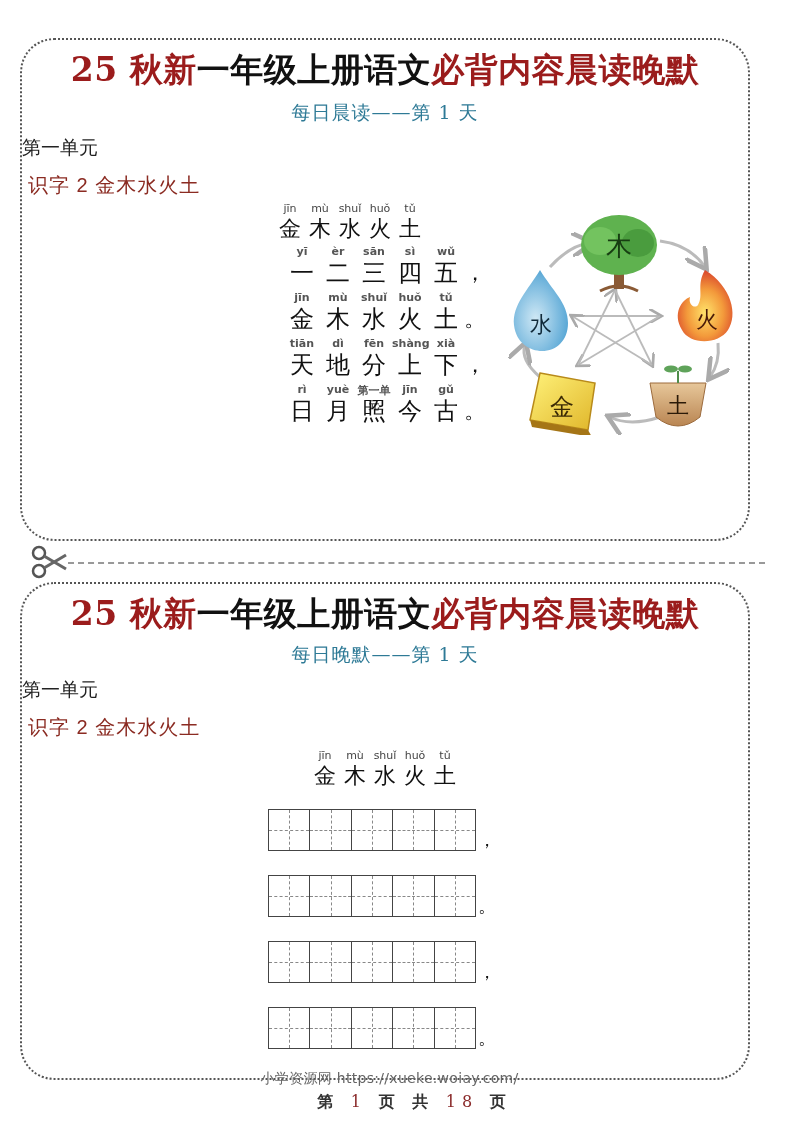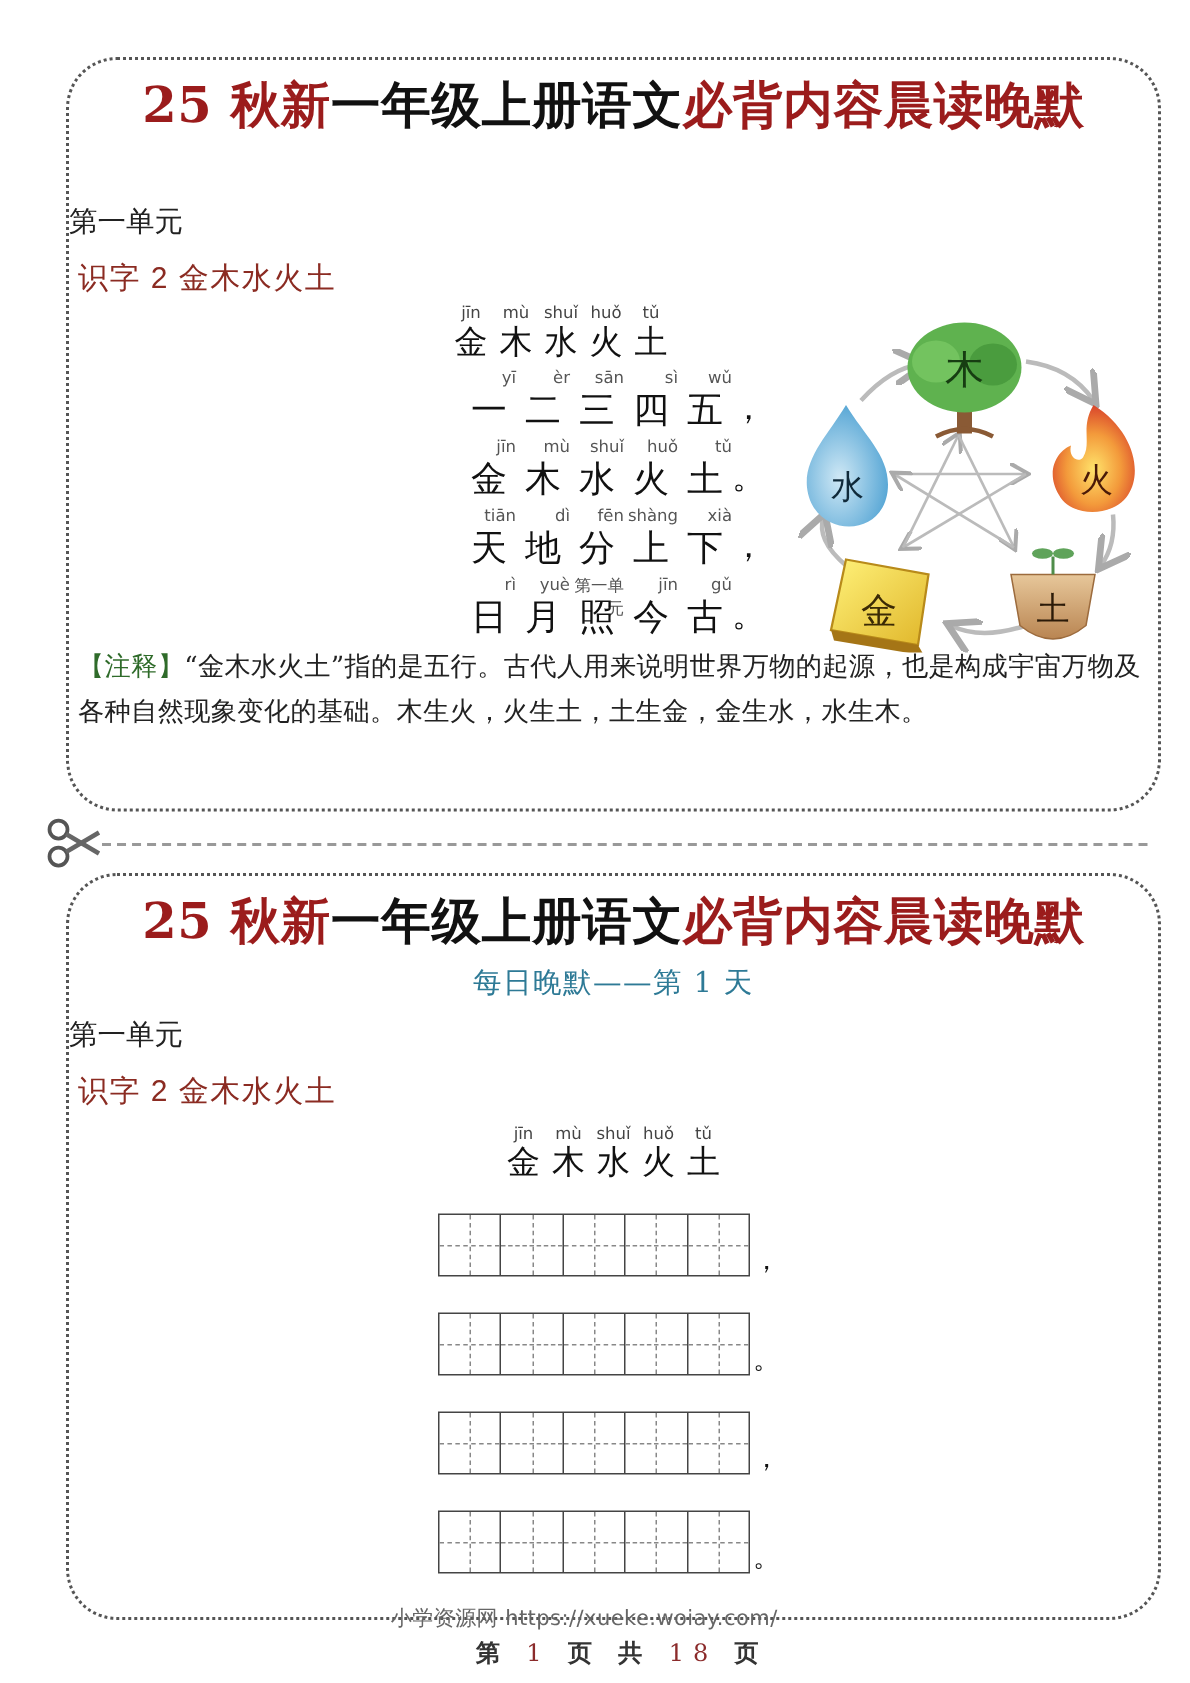--- a/index.html
+++ b/index.html
@@ -1,21 +1,21 @@
 <!DOCTYPE html>
 <html><head>
 <meta charset="utf-8">
 <style>
   * { margin: 0; padding: 0; box-sizing: border-box; }
   html, body { width: 793px; height: 1122px; background: #ffffff; overflow: hidden; }
   body { position: relative; font-family: "DejaVu Sans", "Liberation Sans", sans-serif; color: #222; }
 
   .card {
     position: absolute;
-    left: 44px;
+    left: 20px;
     width: 730px;
     border: 2.5px dotted #555;
     border-radius: 34px;
     background: #fff;
   }
   .card.top { top: 38px; height: 503px; }
   .card.bottom { top: 582px; height: 498px; border-bottom-left-radius: 34px; }
 
   .title {
     position: absolute;
@@ -74,21 +74,21 @@
   .hz-row span { width: 24px; text-align: center; }
 
   .poem {
     position: absolute;
     left: 262px;
     top: 205px;
     width: 200px;
   }
   .poem .line { margin-bottom: 4px; position: relative; }
   .poem .py { display: flex; gap: 0; font-size: 11px; color: #555; height: 14px; }
-  .poem .py span { width: 36px; text-align: right; }
+  .poem .py span { width: 36px; text-align: center; font-weight: bold; }
   .poem .hz { display: flex; font-family: "DejaVu Serif", serif; font-size: 24px; color: #111; line-height: 28px; }
   .poem .hz span { width: 36px; text-align: center; }
   .poem .hz .punct { width: 14px; text-align: left; font-size: 22px; }
 
   .diagram {
     position: absolute;
     left: 478px;
     top: 165px;
     width: 250px;
     height: 230px;
@@ -175,20 +175,21 @@
   .footer-page .num { color: #8b2b2b; font-weight: normal; }
 </style>
 </head>
 <body>
 
 <div class="card top">
   <div class="title">
     <span class="red">25 秋新</span><span class="black">一年级上册语文</span><span class="red">必背内容晨读晚默</span>
   </div>
 
+  <div class="subtitle" style="top:60px;">每日晨读——第 1 天</div>
   <div class="unit" style="top:95px;">第一单元</div>
   <div class="lesson" style="top:132px;">识字 2  金木水火土</div>
 
   <div class="poem-title" style="top:162px; left:-70px;">
     <div class="py-row">
       <span>jīn</span>
       <span>mù</span>
       <span>shuǐ</span>
       <span>huǒ</span>
       <span>tǔ</span>
@@ -338,23 +339,20 @@
 
     <g>
       <path d="M150,178 L206,178 L200,212 Q178,230 156,212 Z" fill="url(#ge)" stroke="#9c6b3d" stroke-width="1"></path>
       <path d="M178,178 L178,166" stroke="#4f8d4a" stroke-width="2"></path>
       <ellipse cx="171" cy="164" rx="7" ry="3.5" fill="#5fa35a"></ellipse>
       <ellipse cx="185" cy="164" rx="7" ry="3.5" fill="#5fa35a"></ellipse>
       <text x="178" y="208" text-anchor="middle" font-family="DejaVu Serif, serif" font-size="22" fill="#2b1a08">土</text>
     </g>
   </svg>
 
-  <div class="note">
-    <span class="tag">【注释】</span><span>“金木水火土”指的是五行。古代人用来说明世界万物的起源，也是构成宇宙万物及各种自然现象变化的基础。木生火，火生土，土生金，金生水，水生木。</span>
-  </div>
 </div>
 
 <svg class="scissors" viewBox="0 0 40 34">
   <circle cx="9" cy="8" r="6" fill="none" stroke="#555" stroke-width="2.5"></circle>
   <circle cx="9" cy="26" r="6" fill="none" stroke="#555" stroke-width="2.5"></circle>
   <line x1="14" y1="11" x2="36" y2="24" stroke="#666" stroke-width="3"></line>
   <line x1="14" y1="23" x2="36" y2="10" stroke="#666" stroke-width="3"></line>
 </svg>
 <div class="cutline"></div>
 

